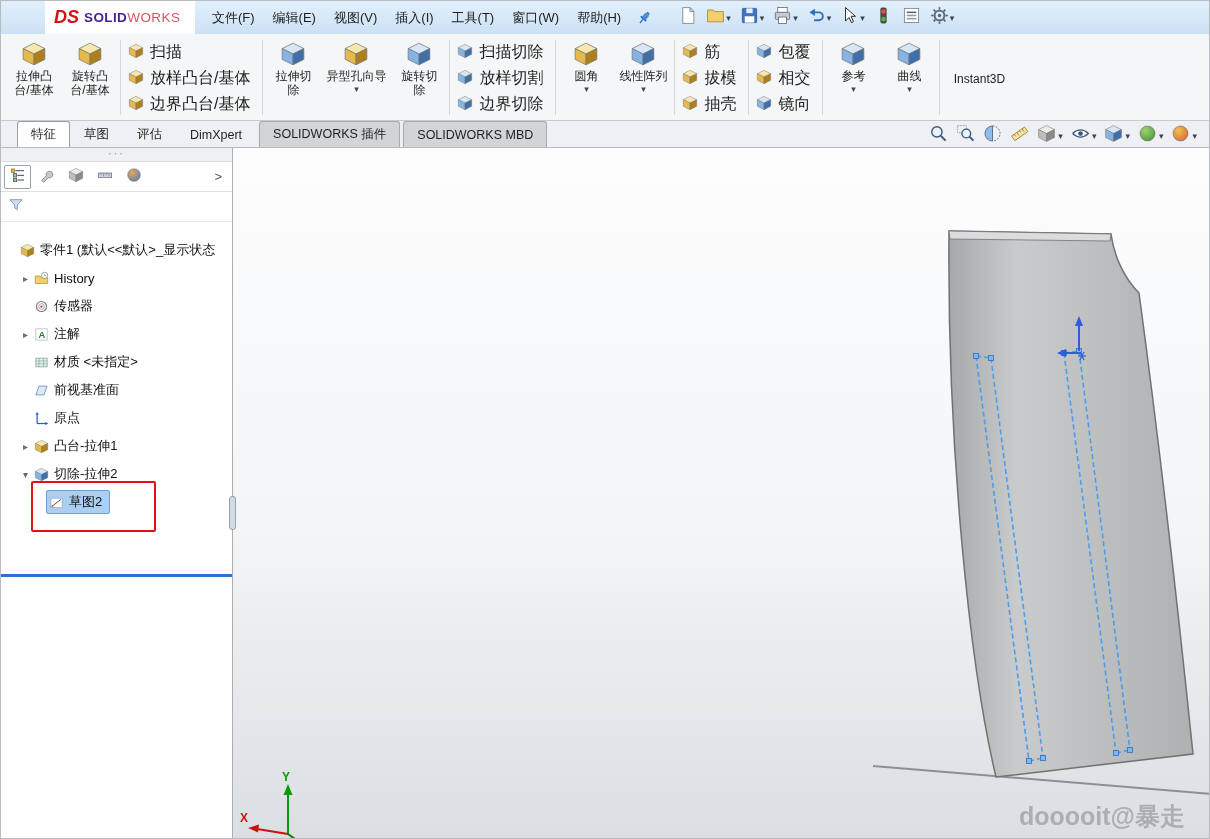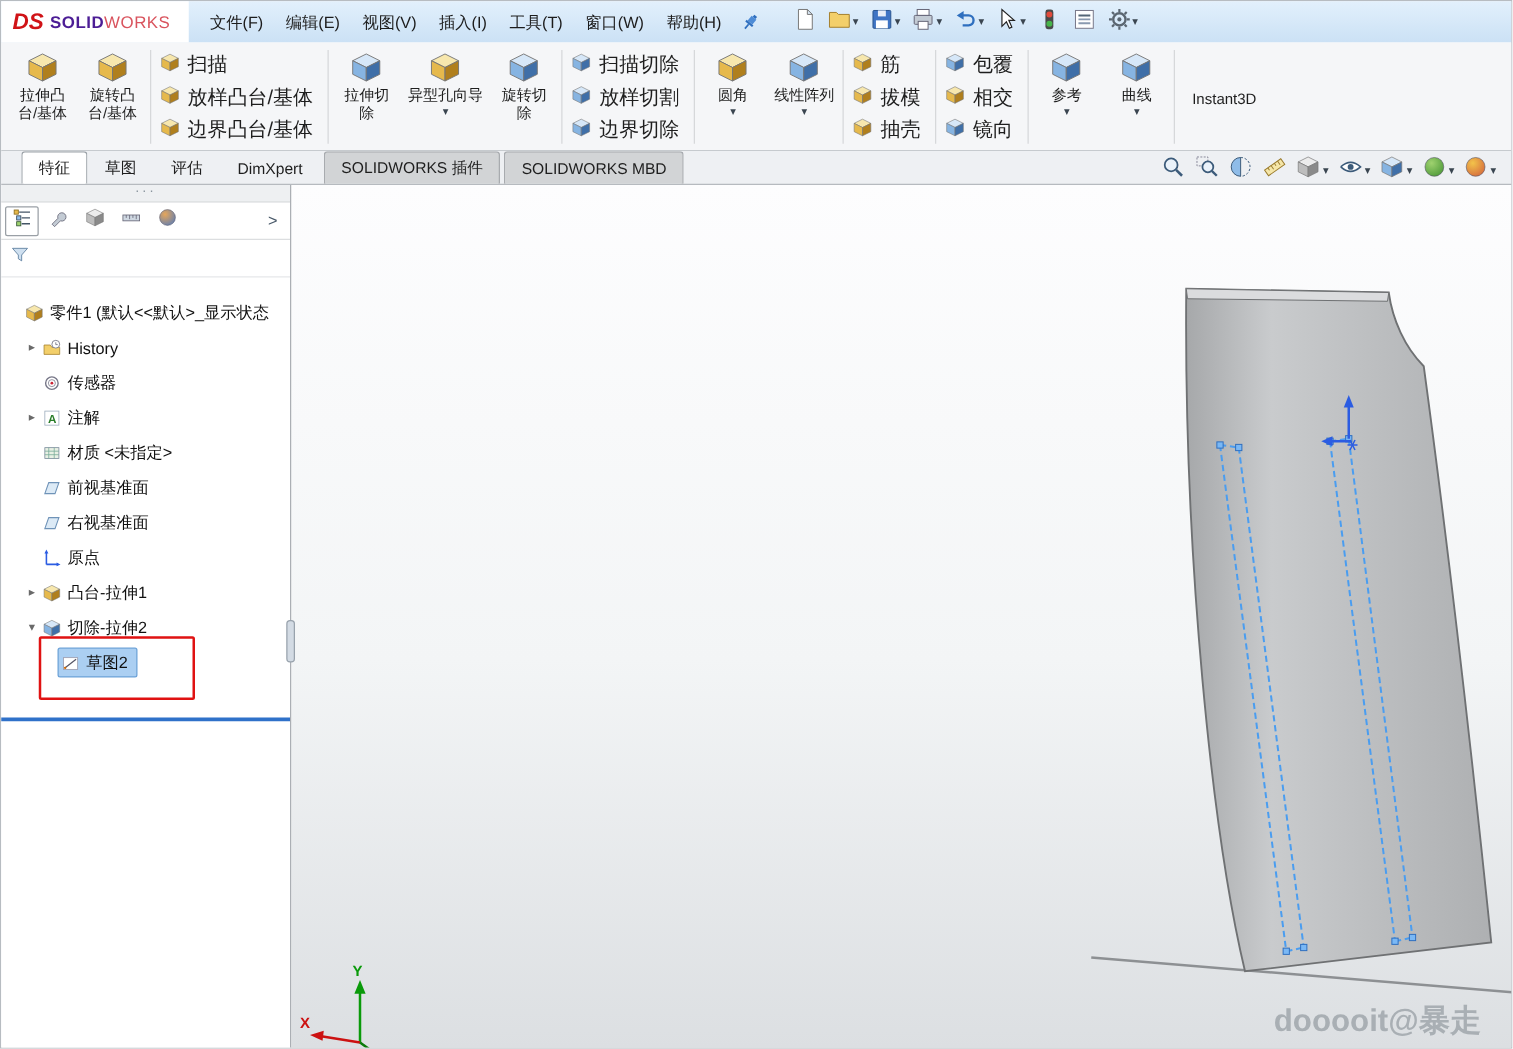--- a/index.html
+++ b/index.html
@@ -1,20 +1,20 @@
 <!DOCTYPE html>
 <html><head>
 <meta charset="utf-8">
 <style>
 *{box-sizing:border-box;margin:0;padding:0;}
 html,body{width:1210px;height:839px;overflow:hidden;}
 body{font-family:"Liberation Sans","DejaVu Sans",sans-serif;background:#fff;}
 #app{width:1210px;height:839px;display:flex;flex-direction:column;border:1px solid #b7bcc1;}
 
-.titlebar{flex:0 0 33px;height:33px;background:linear-gradient(#e2f0fc,#cbe1f5);display:flex;align-items:center;}
+.titlebar{flex:0 0 33px;height:33px;background:linear-gradient(#e2f0fc,#cbe1f5);display:flex;align-items:center;padding-left:44px;}
 .logo{width:150px;height:33px;background:#fff;display:flex;align-items:center;padding-left:9px;gap:5px;}
 .logo .ds{color:#d01317;font-weight:bold;font-style:italic;font-size:18px;}
 .brand{font-size:13.5px;letter-spacing:.4px;}
 .brand .b1{font-weight:bold;color:#4c1d95;}
 .brand .b2{font-weight:normal;color:#d9545e;}
 .menubar{display:flex;height:100%;align-items:center;margin-left:8px;}
 .menu-item{padding:0 9px;font-size:13px;color:#1c1c1c;line-height:33px;cursor:default;}
 .pin{margin:0 12px 0 6px;display:flex;align-items:center;}
 .quicktools{display:flex;align-items:center;gap:3px;margin-left:10px;}
 .qt-btn{display:flex;align-items:center;padding:2px 3px;border-radius:3px;}
@@ -621,31 +621,20 @@
                 </svg>
               </span>
               <span class="tlbl">前视基准面</span>
             </span>
           </div>
           <div class="titem" style="padding-left: 18px;">
             <span class="tarrow"></span>
             <span class="twrap">
               <span class="tic">
                 <svg width="15" height="15" viewBox="0 0 24 24">
-                  <polygon points="3,19 8,5 21,5 16,19" fill="#d6e6f5" fill-opacity="0.85" stroke="#6f93b8" stroke-width="1.4"></polygon>
-                </svg>
-              </span>
-              <span class="tlbl">右视基准面</span>
-            </span>
-          </div>
-          <div class="titem" style="padding-left: 18px;">
-            <span class="tarrow"></span>
-            <span class="twrap">
-              <span class="tic">
-                <svg width="15" height="15" viewBox="0 0 24 24">
                   <g stroke="#2b5ce2" stroke-width="2">
                     <line x1="5" y1="20" x2="5" y2="4"></line>
                     <line x1="5" y1="20" x2="20" y2="20"></line>
                   </g>
                   <polygon points="5,1 2.5,6 7.5,6" fill="#2b5ce2"></polygon>
                   <polygon points="23,20 18,17.5 18,22.5" fill="#2b5ce2"></polygon>
                 </svg>
               </span>
               <span class="tlbl">原点</span>
             </span>

